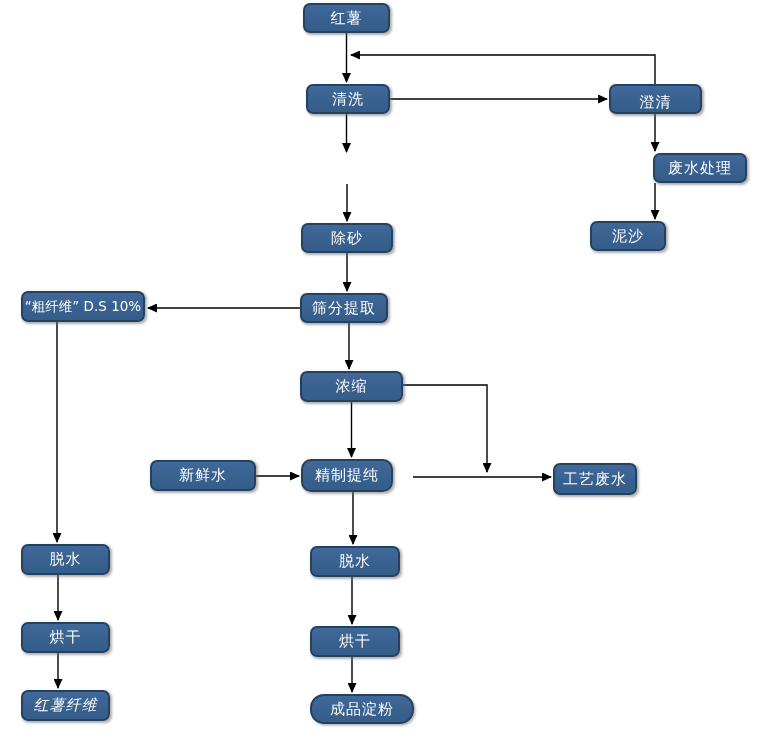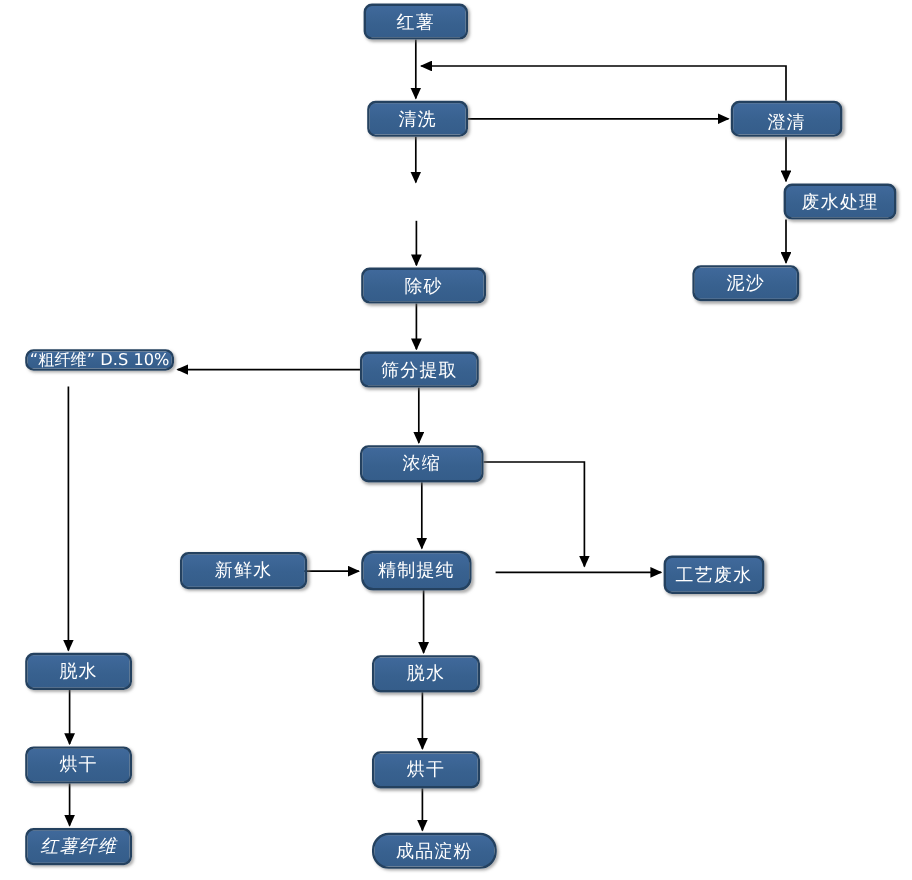--- a/index.html
+++ b/index.html
@@ -23,24 +23,24 @@
     font-size:15px;letter-spacing:1px;
     white-space:nowrap;
   }
   .node.small{font-size:13.5px;letter-spacing:0;}
   
   #n-hongshu          {left:303px;top:3px;  width:87px; height:30px;}
   #n-qingxi           {left:306px;top:84px; width:84px; height:30px;}
   #n-chengqing        {left:609px;top:84px; width:93px; height:30px;align-items:flex-end;}
   #n-posui            {left:301px;top:154px;width:92px; height:30px;}
   #n-feishui-chuli    {left:609px;top:153px;width:94px; height:30px;margin-left:44px;}
-  #n-chusha           {left:301px;top:223px;width:104px; height:30px;}
-  #n-nisha            {left:577px;top:221px;width:89px; height:30px;}
-  #n-cu-xianwei       {left:21px; top:291px;width:124px;height:18px;}
-  #n-shaifen-tiqu     {left:300px;top:293px;width:99px; height:30px;}
+  #n-chusha           {left:301px;top:223px;width:92px; height:30px;}
+  #n-nisha            {left:590px;top:221px;width:76px; height:30px;}
+  #n-cu-xianwei       {left:21px; top:291px;width:124px;height:31px;}
+  #n-shaifen-tiqu     {left:300px;top:293px;width:88px; height:30px;}
   #n-nongsuo          {left:300px;top:371px;width:103px;height:31px;}
   #n-xinxian-shui     {left:150px;top:460px;width:106px; height:31px;}
   #n-jingzhi-tichun   {left:301px;top:459px;width:92px;height:33px;border-radius:10px;}
   #n-gongyi-feishui   {left:553px;top:463px;width:84px; height:32px;}
   #n-tuoshui-left     {left:21px; top:544px;width:89px; height:31px;}
   #n-honggan-left     {left:21px; top:622px;width:89px; height:31px;}
   #n-hongshu-xianwei  {left:21px; top:690px;width:89px; height:31px;font-style:italic;}
   #n-tuoshui-center   {left:310px;top:546px;width:90px; height:31px;}
   #n-honggan-center   {left:310px;top:626px;width:90px; height:31px;}
   #n-chengpin-dianfen {left:310px;top:694px;width:104px; height:30px;border-radius:14px;}

